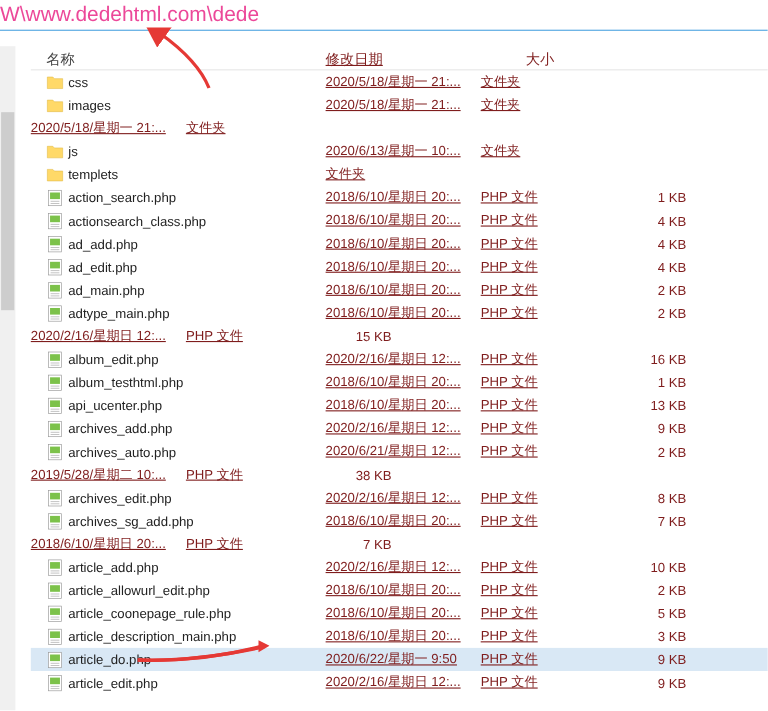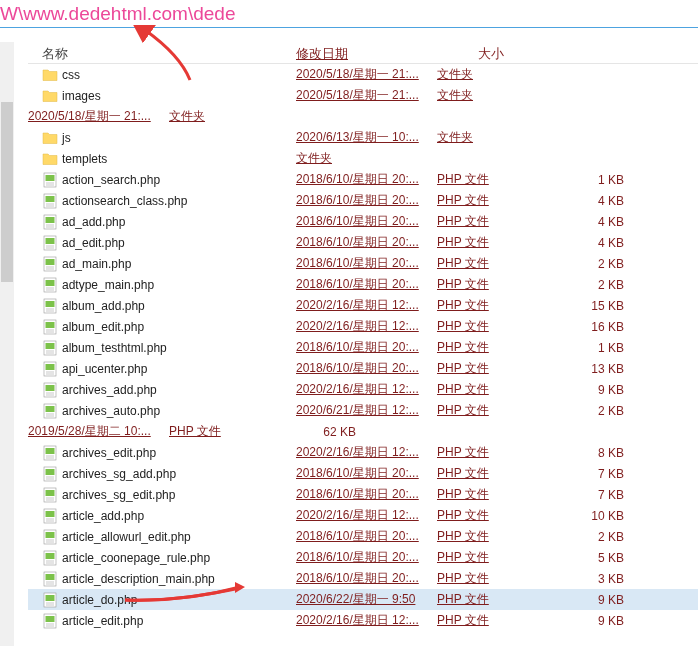--- a/index.html
+++ b/index.html
@@ -270,30 +270,20 @@
                 <path d="M4 11 h8 M4 13 h8" stroke="#bbb" stroke-width="0.8"></path>
               </svg>
             </span>
             <span>adtype_main.php</span>
           </div>
           <div class="col-date">2018/6/10/星期日 20:...</div>
           <div class="col-type">PHP 文件</div>
           <div class="col-size">2 KB</div>
         </div>
         <div class="file-row">
-          <div class="col-name">
-            <span class="icon">
-              <svg width="16" height="16" viewBox="0 0 16 16">
-                <rect x="2" y="1" width="12" height="14" fill="#fff" stroke="#999" stroke-width="0.6"></rect>
-                <rect x="3.5" y="3" width="9" height="6" fill="#7cc24a"></rect>
-                <path d="M4 11 h8 M4 13 h8" stroke="#bbb" stroke-width="0.8"></path>
-              </svg>
-            </span>
-            <span>album_add.php</span>
-          </div>
           <div class="col-date">2020/2/16/星期日 12:...</div>
           <div class="col-type">PHP 文件</div>
           <div class="col-size">15 KB</div>
         </div>
         <div class="file-row">
           <div class="col-name">
             <span class="icon">
               <svg width="16" height="16" viewBox="0 0 16 16">
                 <rect x="2" y="1" width="12" height="14" fill="#fff" stroke="#999" stroke-width="0.6"></rect>
                 <rect x="3.5" y="3" width="9" height="6" fill="#7cc24a"></rect>
@@ -362,21 +352,21 @@
             </span>
             <span>archives_auto.php</span>
           </div>
           <div class="col-date">2020/6/21/星期日 12:...</div>
           <div class="col-type">PHP 文件</div>
           <div class="col-size">2 KB</div>
         </div>
         <div class="file-row">
           <div class="col-date">2019/5/28/星期二 10:...</div>
           <div class="col-type">PHP 文件</div>
-          <div class="col-size">62 KB</div>
+          <div class="col-size">38 KB</div>
         </div>
         <div class="file-row">
           <div class="col-name">
             <span class="icon">
               <svg width="16" height="16" viewBox="0 0 16 16">
                 <rect x="2" y="1" width="12" height="14" fill="#fff" stroke="#999" stroke-width="0.6"></rect>
                 <rect x="3.5" y="3" width="9" height="6" fill="#7cc24a"></rect>
                 <path d="M4 11 h8 M4 13 h8" stroke="#bbb" stroke-width="0.8"></path>
               </svg>
             </span>
@@ -395,30 +385,20 @@
                 <path d="M4 11 h8 M4 13 h8" stroke="#bbb" stroke-width="0.8"></path>
               </svg>
             </span>
             <span>archives_sg_add.php</span>
           </div>
           <div class="col-date">2018/6/10/星期日 20:...</div>
           <div class="col-type">PHP 文件</div>
           <div class="col-size">7 KB</div>
         </div>
         <div class="file-row">
-          <div class="col-name">
-            <span class="icon">
-              <svg width="16" height="16" viewBox="0 0 16 16">
-                <rect x="2" y="1" width="12" height="14" fill="#fff" stroke="#999" stroke-width="0.6"></rect>
-                <rect x="3.5" y="3" width="9" height="6" fill="#7cc24a"></rect>
-                <path d="M4 11 h8 M4 13 h8" stroke="#bbb" stroke-width="0.8"></path>
-              </svg>
-            </span>
-            <span>archives_sg_edit.php</span>
-          </div>
           <div class="col-date">2018/6/10/星期日 20:...</div>
           <div class="col-type">PHP 文件</div>
           <div class="col-size">7 KB</div>
         </div>
         <div class="file-row">
           <div class="col-name">
             <span class="icon">
               <svg width="16" height="16" viewBox="0 0 16 16">
                 <rect x="2" y="1" width="12" height="14" fill="#fff" stroke="#999" stroke-width="0.6"></rect>
                 <rect x="3.5" y="3" width="9" height="6" fill="#7cc24a"></rect>

